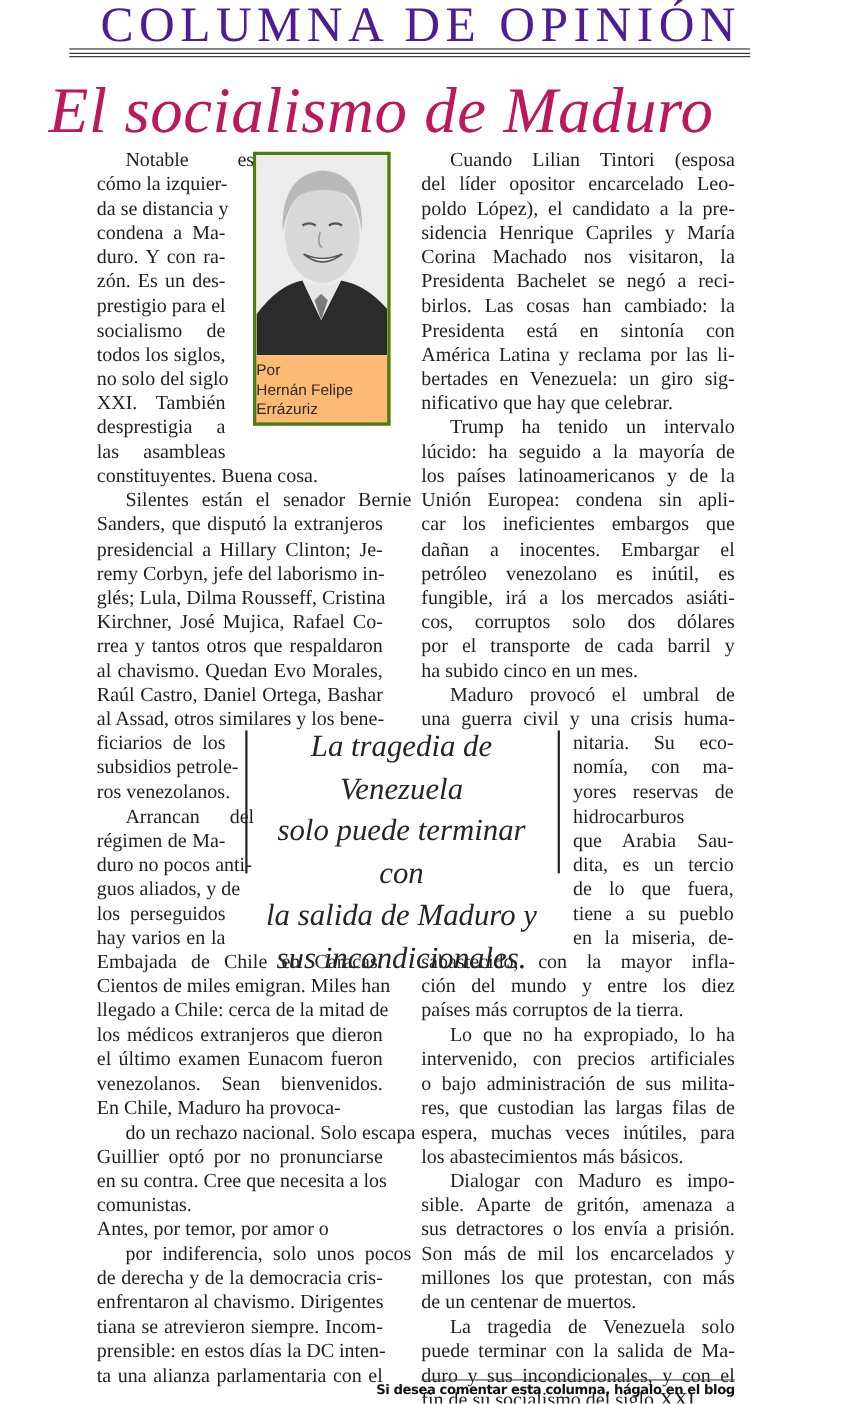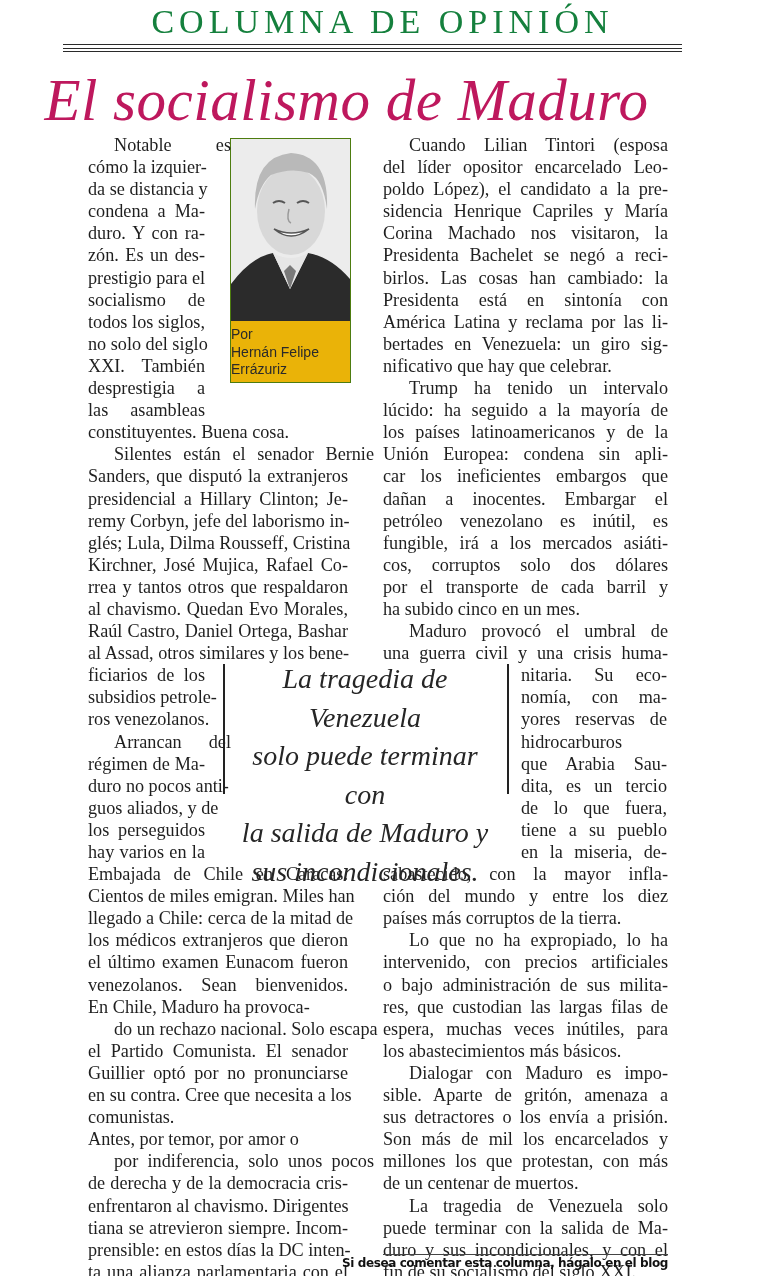--- a/index.html
+++ b/index.html
@@ -1,37 +1,37 @@
 <!DOCTYPE html>
 <html><head>
 <meta charset="utf-8">
 <style>
   html, body { margin: 0; padding: 0; background: #ffffff; }
   body { width: 765px; height: 1276px; position: relative; overflow: hidden;
          font-family: "DejaVu Serif", "Liberation Serif", serif; color: #1d1d1d; }
   .kicker { position: absolute; left: 0; width: 765px; top: 2px; text-align: center;
-            font-family: "Liberation Serif", serif; font-size: 34px; letter-spacing: 5px;
-            color: #15803d; line-height: 40px; }
+            font-family: "Liberation Serif", serif; font-size: 45px; letter-spacing: 5px;
+            color: #4c1d95; line-height: 40px; }
   .rules { position: absolute; left: 63px; width: 619px; top: 44px; height: 10px; }
   .rules div { height: 1.3px; background: #2a2a2a; margin-bottom: 2.3px; }
   .headline { position: absolute; left: 0; width: 693px; top: 64px; text-align: center;
               font-family: "Liberation Serif", serif; font-style: italic; font-size: 59px;
               line-height: 72px; color: #be185d; letter-spacing: 0.5px; }
   .col { position: absolute; font-family: "Liberation Serif", serif; font-size: 18.2px;
          line-height: 22.1px; color: #1f1f1f; }
   .col .ln { display: block; white-space: nowrap; text-align: justify; text-align-last: justify; }
   .col .ln.last { text-align-last: left; }
   .col .ln.ind { padding-left: 26px; }
   .left-col { left: 88px; top: 134px; width: 260px; }
   .right-col { left: 383px; top: 134px; width: 285px; }
   .narrow { width: 117px; }
   .narrow-r { margin-left: 138px; width: 146px; }
   .wide { width: 260px; }
   .photo-box { position: absolute; left: 230px; top: 138px; width: 119px; height: 243px;
-               border: 1px solid #4d7c0f; background: #eab308; }
+               border: 3px solid #4d7c0f; background: #fdba74; }
   .photo { position: absolute; left: 0; top: 0; width: 119px; height: 182px; overflow: hidden;
            background: linear-gradient(#f4f4f4, #e8e8e8); }
   .byline { position: absolute; left: 0; top: 187px; font-family: "Liberation Sans", sans-serif;
             font-size: 14px; line-height: 17.5px; color: #2a2a2a; padding-left: 0; }
   .pull-rule { position: absolute; width: 1.5px; background: #222; top: 664px; height: 130px; }
   .pull { position: absolute; left: 230px; width: 270px; top: 660px; text-align: center;
           font-family: "Liberation Serif", serif; font-style: italic; font-size: 28px;
           line-height: 38.5px; color: #262626; }
   .footer-rule { position: absolute; left: 383px; width: 285px; top: 1254px; height: 1px; background: #444; }
   .footer { position: absolute; right: 97px; top: 1256px; font-family: "DejaVu Sans", sans-serif;
@@ -105,21 +105,20 @@
     <span class="ln narrow">los perseguidos</span>
     <span class="ln narrow">hay varios en la</span>
     <span class="ln wide">Embajada de Chile en Caracas.</span>
     <span class="ln wide">Cientos de miles emigran. Miles han</span>
     <span class="ln wide">llegado a Chile: cerca de la mitad de</span>
     <span class="ln wide">los médicos extranjeros que dieron</span>
     <span class="ln wide">el último examen Eunacom fueron</span>
     <span class="ln wide">venezolanos. Sean bienvenidos.</span>
     <span class="ln wide last">En Chile, Maduro ha provoca-</span>
     <span class="ln wide ind">do un rechazo nacional. Solo escapa</span>
-    <span class="ln wide">el Partido Comunista. El senador</span>
     <span class="ln wide">Guillier optó por no pronunciarse</span>
     <span class="ln wide">en su contra. Cree que necesita a los</span>
     <span class="ln wide">comunistas.</span>
     <span class="ln wide last">Antes, por temor, por amor o</span>
     <span class="ln wide ind">por indiferencia, solo unos pocos</span>
     <span class="ln wide">de derecha y de la democracia cris-</span>
     <span class="ln wide">enfrentaron al chavismo. Dirigentes</span>
     <span class="ln wide">tiana se atrevieron siempre. Incom-</span>
     <span class="ln wide">prensible: en estos días la DC inten-</span>
     <span class="ln wide">ta una alianza parlamentaria con el</span>

